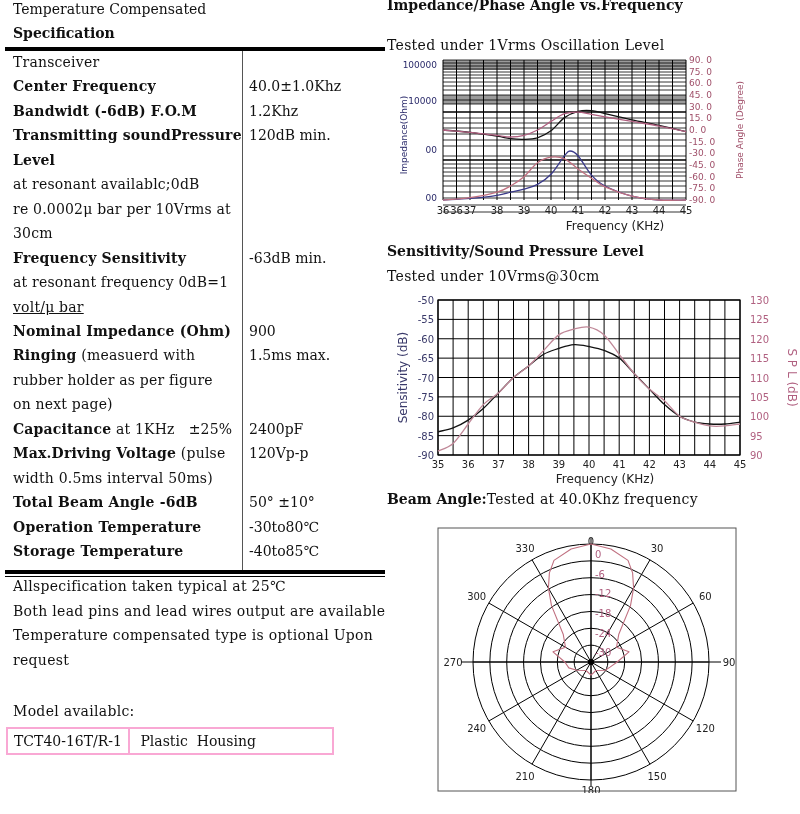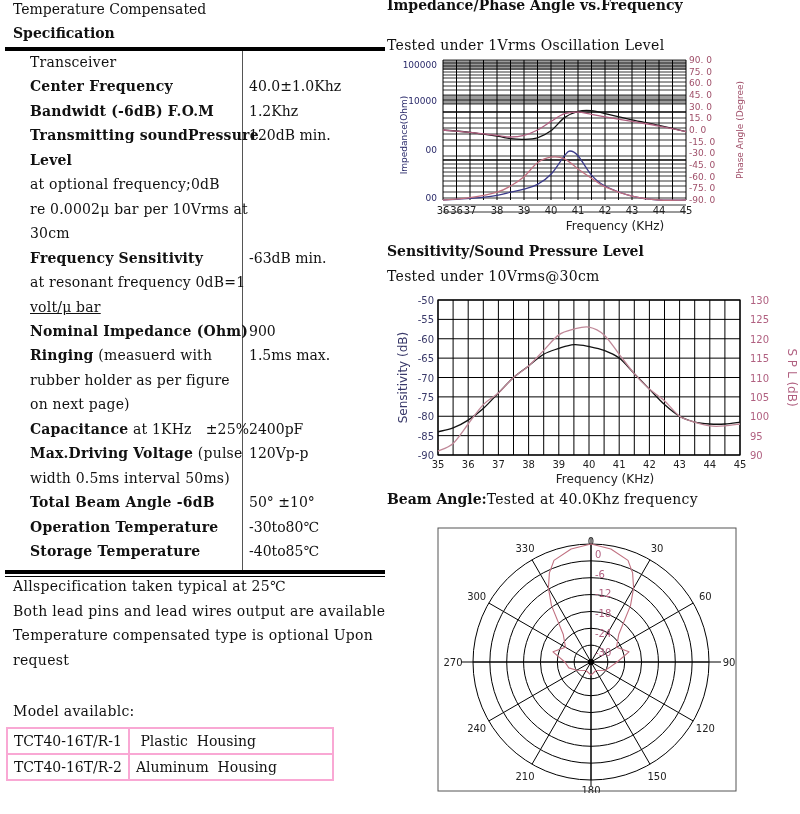--- a/index.html
+++ b/index.html
@@ -4,21 +4,21 @@
 <style>
   html, body { margin:0; padding:0; background:#ffffff; }
   body { width:800px; height:814px; position:relative; overflow:hidden;
          font-family:"DejaVu Serif", serif; color:#111; }
   .abs { position:absolute; }
   .txt { font-size:14px; line-height:24.5px; white-space:nowrap; }
   .b { font-weight:bold; }
   .rule-thick { position:absolute; background:#000; height:4px; }
   .rule-thin { position:absolute; background:#000; height:1px; }
   .vline { position:absolute; background:#555; width:1px; }
-  .spec-row { position:absolute; left:30px; font-size:14px; white-space:nowrap; letter-spacing:0.2px; }
+  .spec-row { position:absolute; left:13px; font-size:14px; white-space:nowrap; letter-spacing:0.2px; }
   .spec-val { position:absolute; left:249px; font-size:14px; white-space:nowrap; }
   .note { position:absolute; left:13px; font-size:14px; white-space:nowrap; letter-spacing:0.3px; }
   table.models { position:absolute; left:6px; top:727px; border-collapse:collapse; font-size:14px; }
   table.models td { border:2px solid #f9a8d4; height:24px; padding:0 6px; white-space:nowrap; }
   .chart-title { position:absolute; left:387px; font-size:14px; font-weight:bold; white-space:nowrap; }
   .chart-sub { position:absolute; left:387px; font-size:14px; white-space:nowrap; letter-spacing:0.3px; }
   svg text { font-family:"DejaVu Sans", sans-serif; }
 </style>
 </head>
 <body>
@@ -30,21 +30,21 @@
 
 <div id="spec-rows">
     <div class="spec-row" style="top: 54px;"><span>Transceiver</span></div>
     <div class="spec-row" style="top: 78.45px;"><span style="font-weight: bold;">Center Frequency</span></div>
     <div class="spec-val" style="top: 78.45px;">40.0±1.0Khz</div>
     <div class="spec-row" style="top: 102.9px;"><span style="font-weight: bold;">Bandwidt (-6dB)   F.O.M</span></div>
     <div class="spec-val" style="top: 102.9px;">1.2Khz</div>
     <div class="spec-row" style="top: 127.35px;"><span style="font-weight: bold;">Transmitting soundPressure</span></div>
     <div class="spec-val" style="top: 127.35px;">120dB min.</div>
     <div class="spec-row" style="top: 151.8px;"><span style="font-weight: bold;">Level</span></div>
-    <div class="spec-row" style="top: 176.25px;"><span>at optional frequency;0dB</span></div>
+    <div class="spec-row" style="top: 176.25px;"><span>at resonant availablc;0dB</span></div>
     <div class="spec-row" style="top: 200.7px;"><span>re 0.0002μ bar per 10Vrms at</span></div>
     <div class="spec-row" style="top: 225.15px;"><span>30cm</span></div>
     <div class="spec-row" style="top: 249.6px;"><span style="font-weight: bold;">Frequency Sensitivity</span></div>
     <div class="spec-val" style="top: 249.6px;">-63dB min.</div>
     <div class="spec-row" style="top: 274.05px;"><span>at resonant frequency 0dB=1</span></div>
     <div class="spec-row" style="top: 298.5px; text-decoration: underline;"><span>volt/μ bar</span></div>
     <div class="spec-row" style="top: 322.95px;"><span style="font-weight: bold;">Nominal Impedance (Ohm)</span></div>
     <div class="spec-val" style="top: 322.95px; text-align: center;">900</div>
     <div class="spec-row" style="top: 347.4px;"><span style="font-weight: bold;">Ringing</span><span style="white-space: pre;"> (measuerd with</span></div>
     <div class="spec-val" style="top: 347.4px;">1.5ms max.</div>
@@ -70,24 +70,20 @@
 <div class="note" style="top:603px;">Both lead pins and lead wires output are available</div>
 <div class="note" style="top:627px;">Temperature compensated type is optional Upon</div>
 <div class="note" style="top:652px;">request</div>
 
 <div class="note" style="top:703px;">Model availablc:</div>
 <table class="models">
   <tbody>
       <tr>
     <td>TCT40-16T/R-1</td>
     <td style="width:190px;white-space:pre;"> Plastic  Housing</td>
-  </tr>
-  <tr>
-    <td>TCT40-16T/R-2</td>
-    <td style="white-space:pre;">Aluminum  Housing</td>
   </tr>
 </tbody>
   </table>
 
 <div class="chart-title" style="top:-3px;">Impedance/Phase Angle vs.Frequency</div>
 <div class="chart-sub" style="top:37px;text-align:right;">Tested under 1Vrms Oscillation Level</div>
 <svg class="abs" style="left:385px;top:48px;" width="415" height="192" id="chart1">
     <rect x="58" y="12" width="243" height="10" fill="#9a9a9a"></rect>
     <rect x="58" y="47" width="243" height="9" fill="#9a9a9a"></rect>
     <line x1="58" x2="301" y1="12" y2="12" stroke="#000" stroke-width="0.8"></line>

